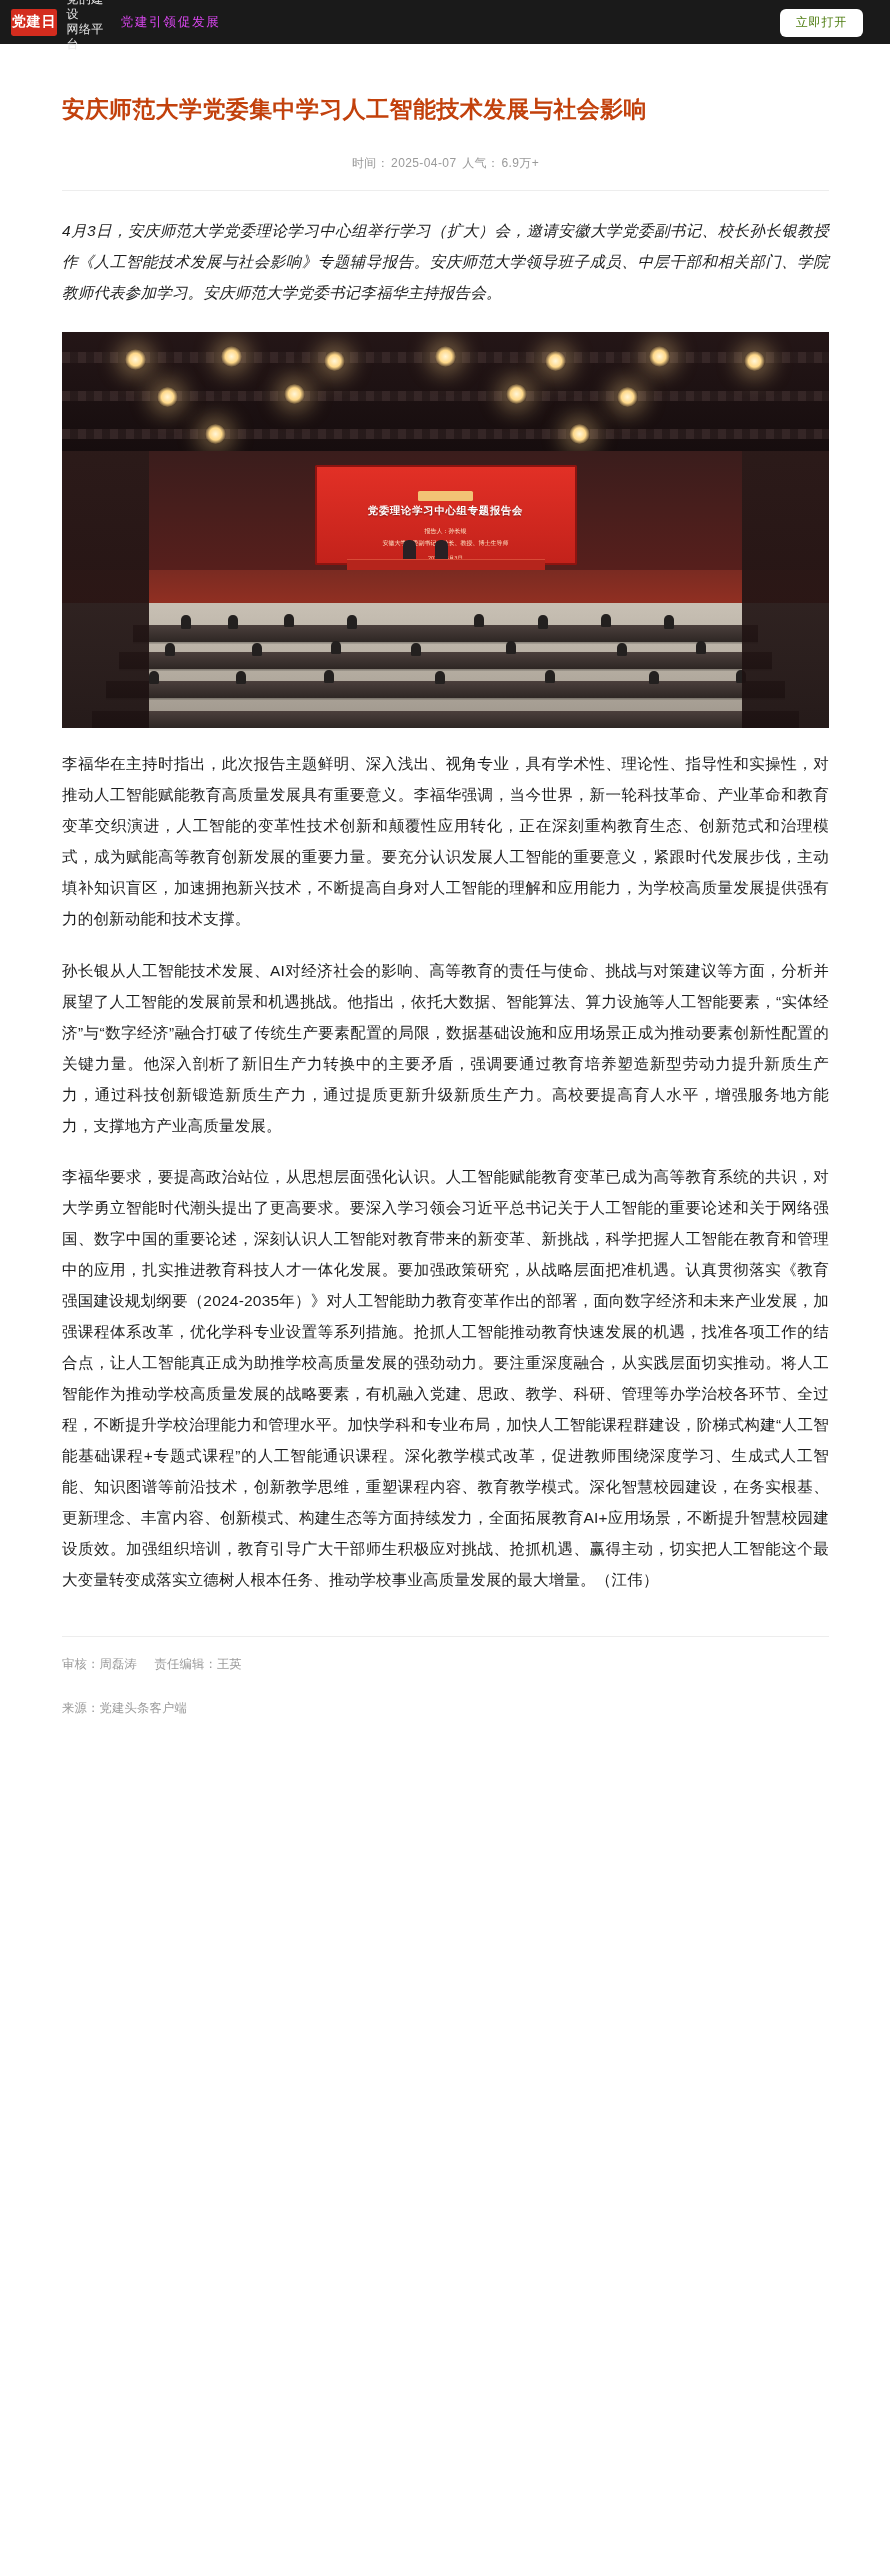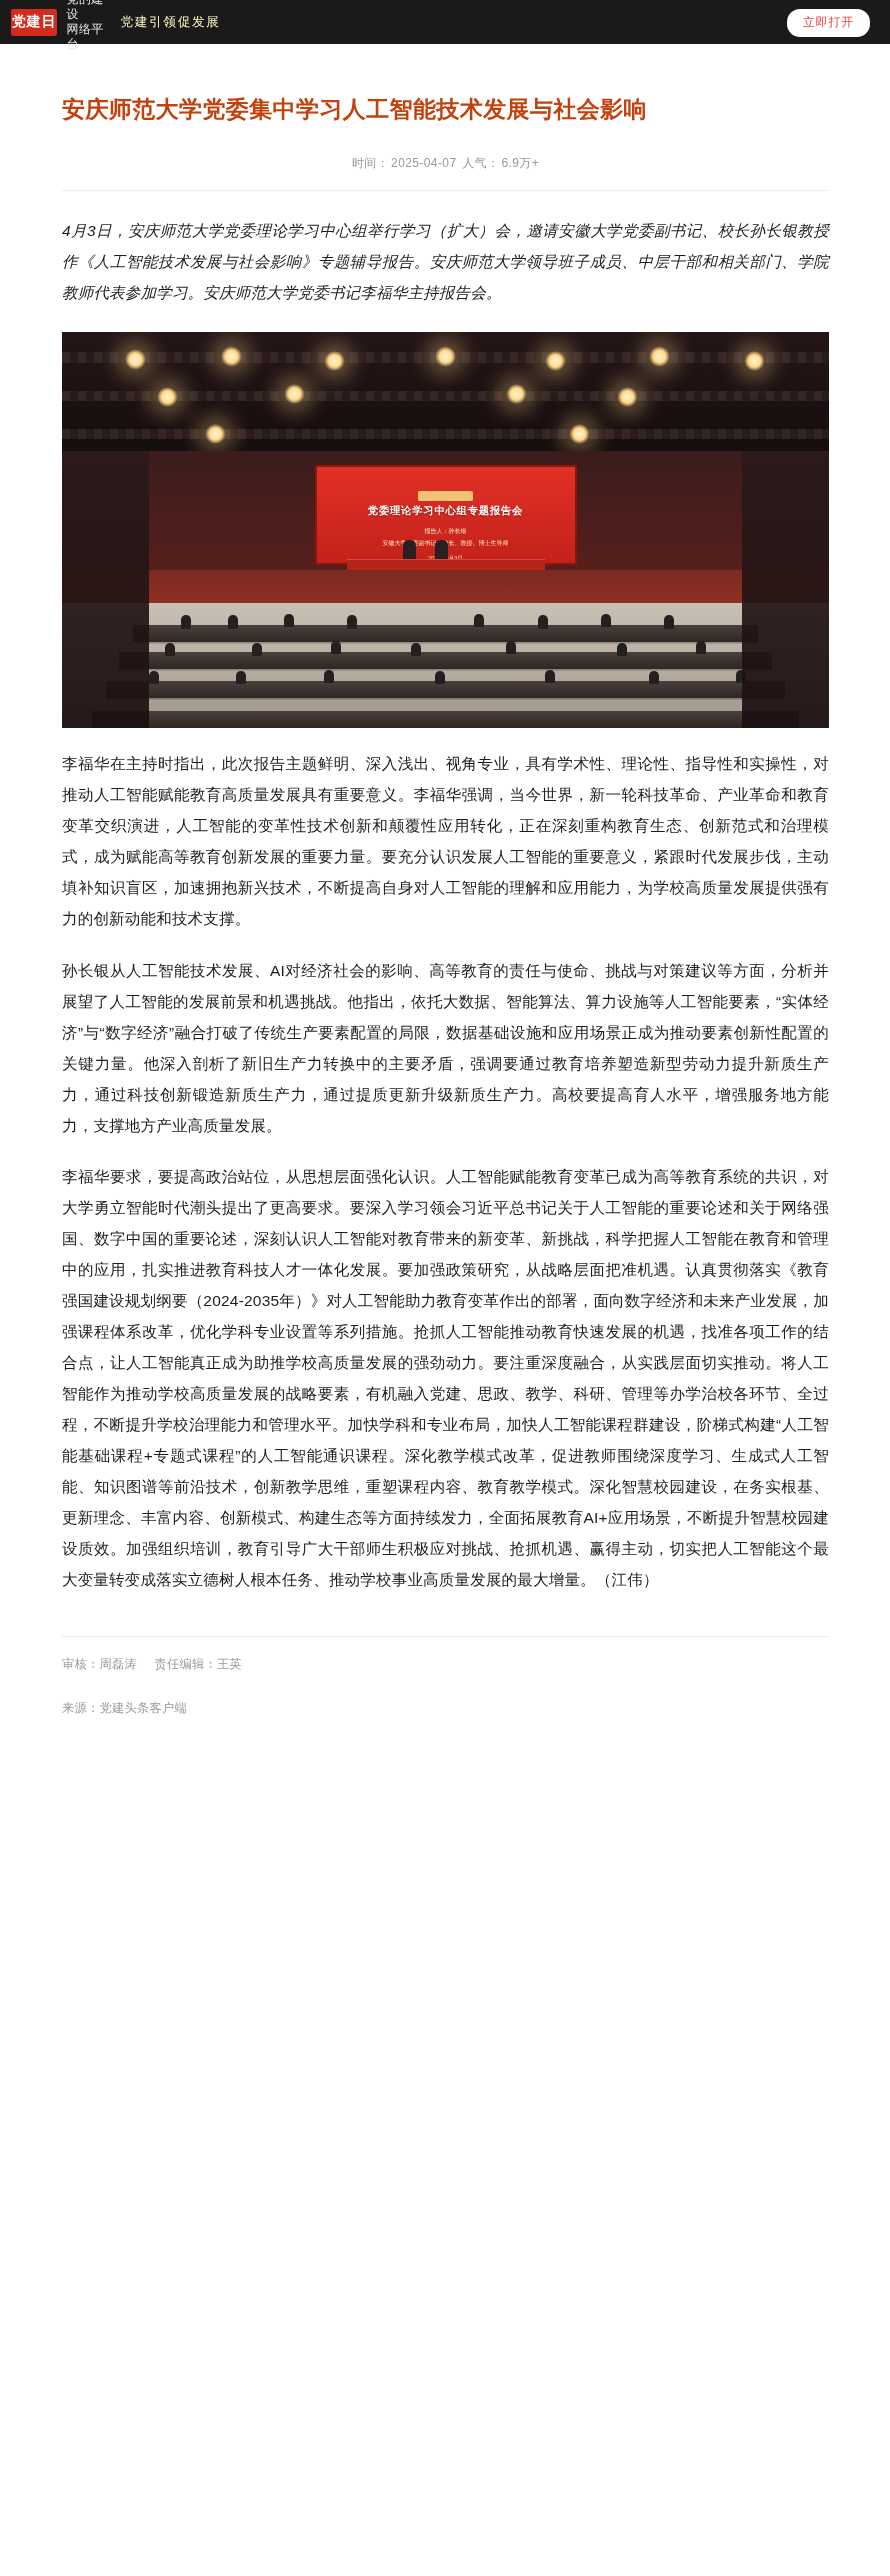--- a/index.html
+++ b/index.html
@@ -48,33 +48,33 @@
     flex-direction: column;
     justify-content: center;
     color: #e8e8e8;
     font-size: 12px;
     line-height: 1.25;
     letter-spacing: 0.4px;
     flex: none;
   }
   .brand-slogan {
     margin-left: 11px;
-    color: #fef9c3;
+    color: #d946ef;
     font-size: 12.7px;
     letter-spacing: 1.6px;
   }
   .open-btn {
     position: absolute;
-    right: 21px;
+    right: 28px;
     top: 8.7px;
     background: #fff;
-    color: #ef4444;
+    color: #4d7c0f;
     font-size: 12px;
     padding: 5.5px 16px;
-    border-radius: 13px;
+    border-radius: 6px;
     border: none;
     cursor: pointer;
     letter-spacing: 0.8px;
     font-family: inherit;
   }
 
   
   .card {
     background: #ffffff;
     margin: 0;

